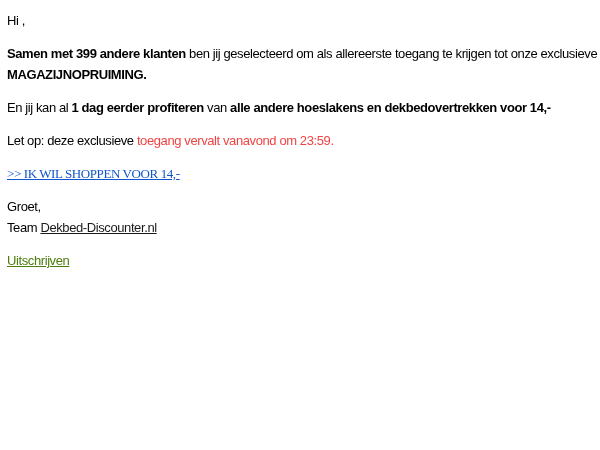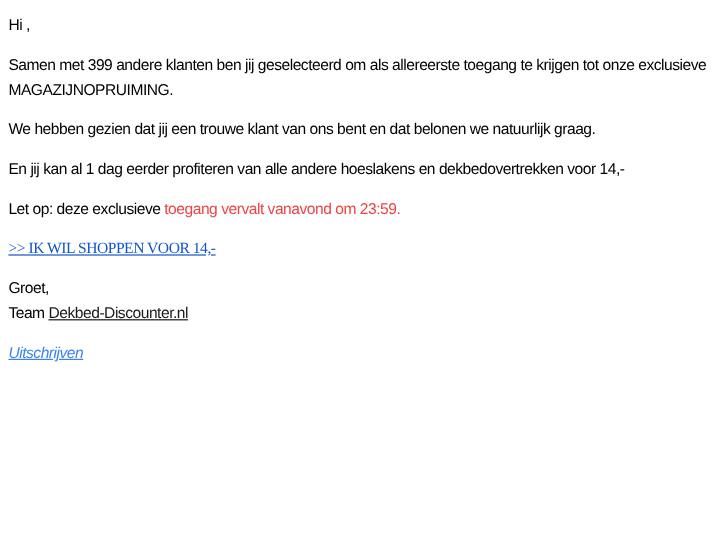--- a/index.html
+++ b/index.html
@@ -18,44 +18,41 @@
     color: #000000;
   }
   .email-body {
     padding: 10px 0 0 7px;
     width: 593px;
   }
   p {
     margin: 0 0 12px 0;
   }
   .nw { white-space: nowrap; }
-  b, .b { font-weight: normal; }
+  b, .b { font-weight: bold; }
   .red { color: #ef4444; }
   a { text-decoration: underline; cursor: pointer; }
   a.cta { color: #1155cc; font-family: Liberation Serif, serif; }
   a.site { color: #1a1a1a; }
-  a.unsub { color: #3b82f6; font-style: italic; }
+  a.unsub { color: #4d7c0f; }
 </style>
 </head>
 <body>
 
 <div class="email-body">
 
   <p>
     <span>Hi ,</span>
   </p>
 
   <p>
     <span class="nw"><b>Samen met 399 andere klanten</b><span> ben jij geselecteerd om als allereerste toegang te krijgen tot onze exclusieve</span></span><br>
     <b>MAGAZIJNOPRUIMING.</b>
   </p>
 
-  <p>
-    <span>We hebben gezien dat jij een trouwe klant van ons bent en dat belonen we natuurlijk graag.</span>
-  </p>
 
   <p class="nw"><span>En jij kan al </span><b>1 dag eerder profiteren</b><span> van </span><b>alle andere hoeslakens en dekbedovertrekken voor 14,-</b></p>
 
   <p class="nw"><span>Let op: deze exclusieve </span><span class="red">toegang vervalt vanavond om 23:59.</span></p>
 
   <p>
     <a class="cta nw">&gt;&gt; IK WIL SHOPPEN VOOR 14,-</a>
   </p>
 
   <p>

